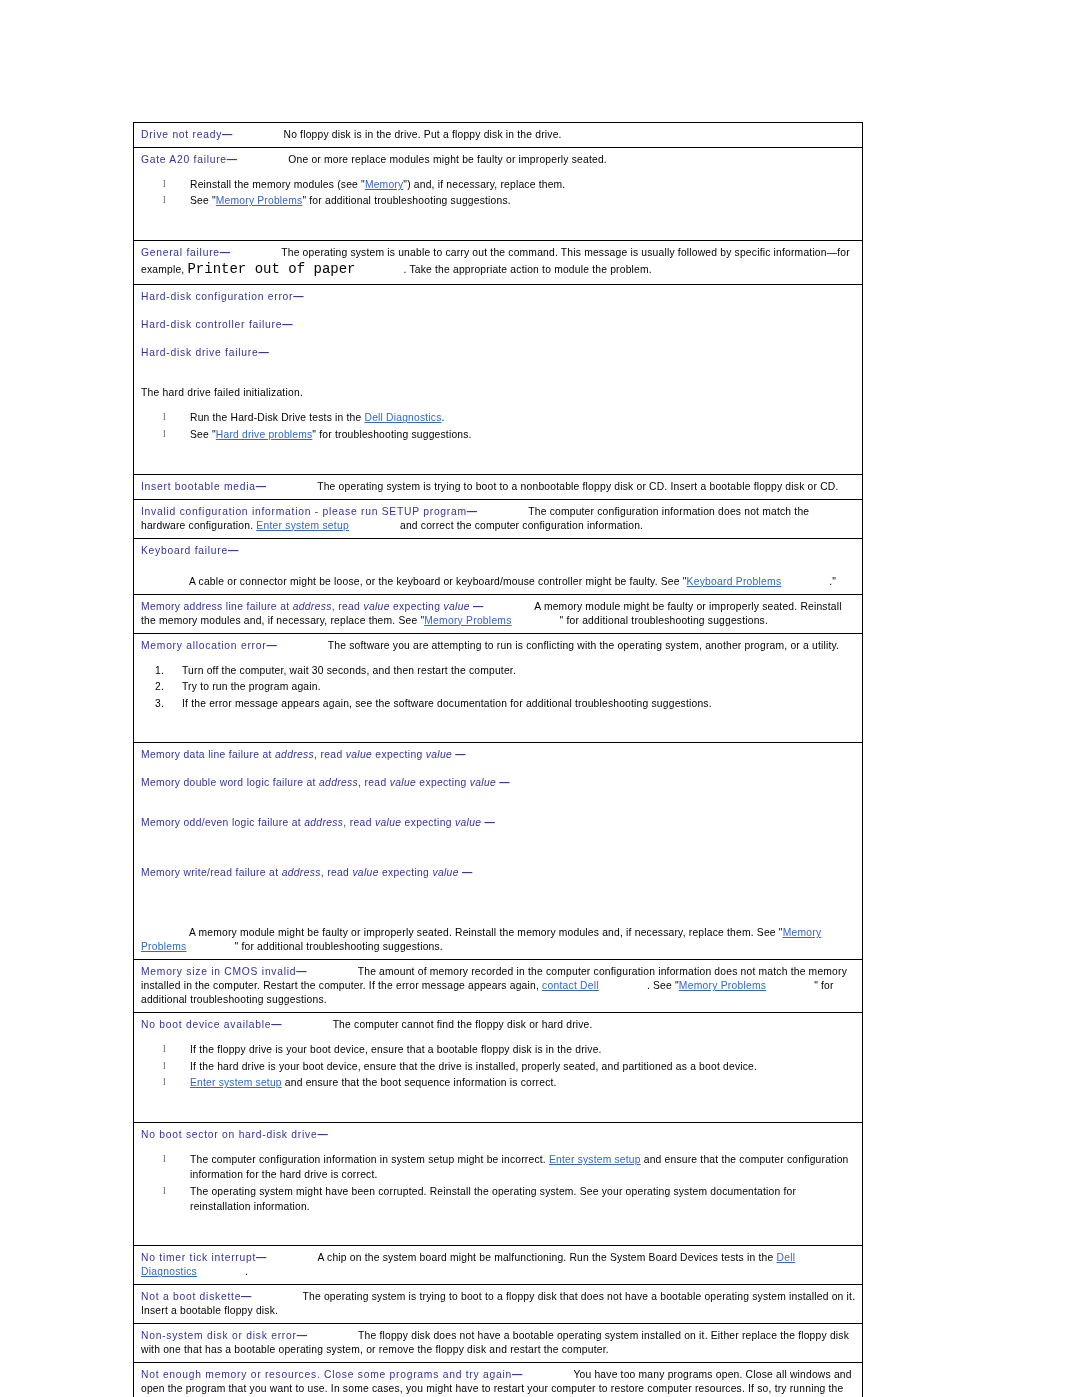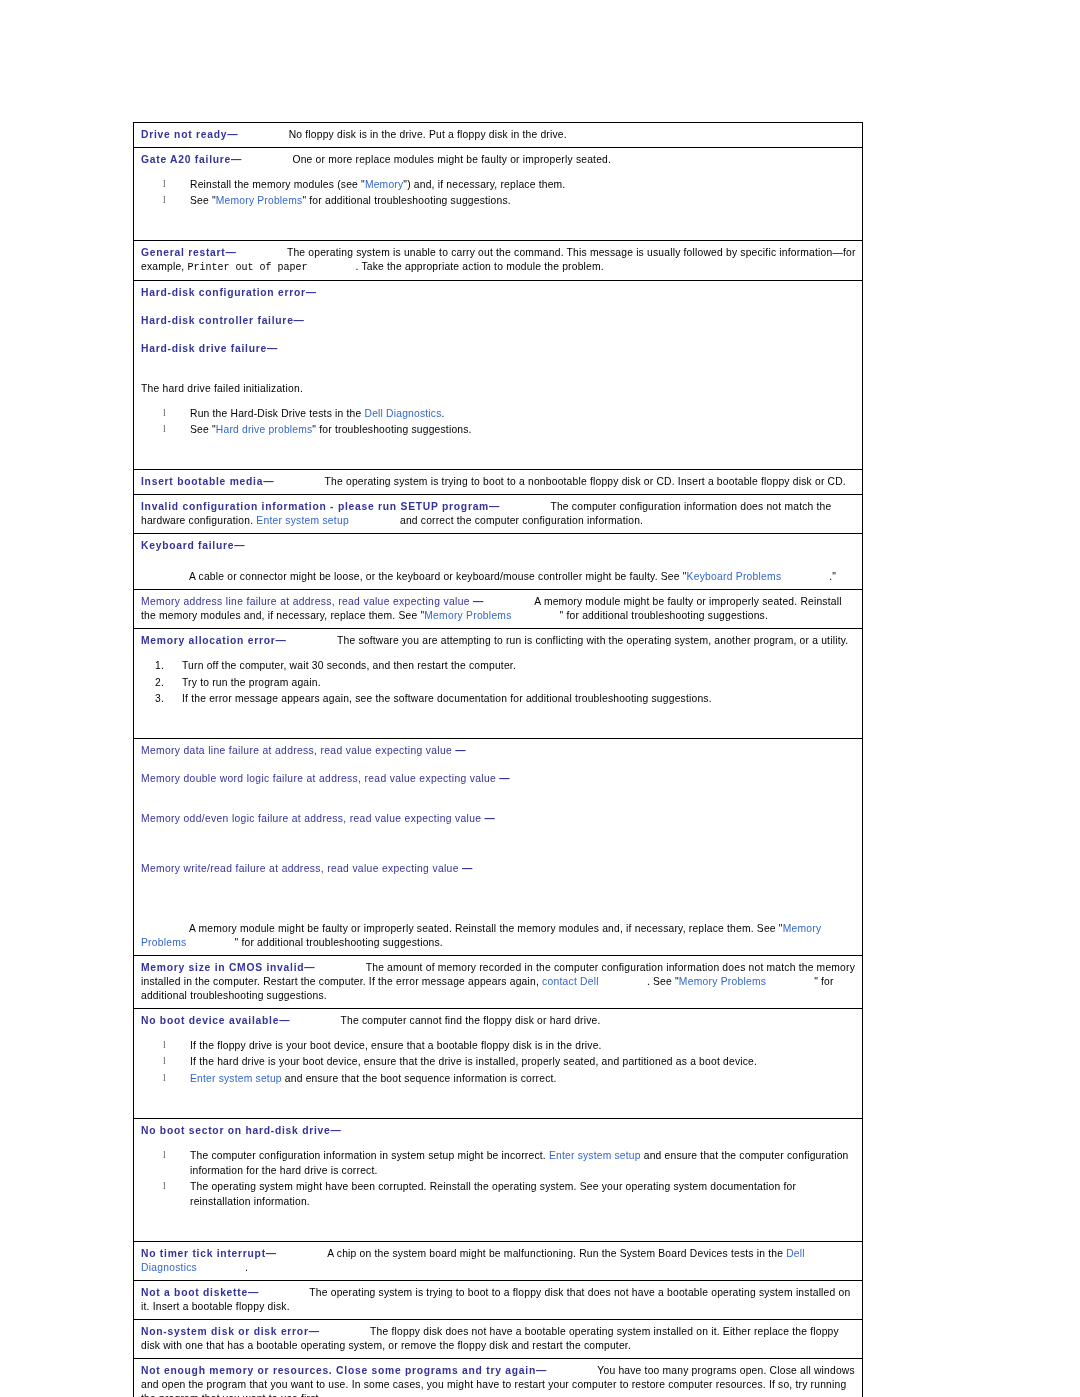--- a/index.html
+++ b/index.html
@@ -33,46 +33,47 @@
     padding: 5px 6px 5px 7px;
     vertical-align: top;
     font-size: 10.3px;
     line-height: 1.36;
     letter-spacing: 0.25px;
     color: #000000;
   }
   .hd {
     color: #333399;
     letter-spacing: 0.75px;
-    font-weight: bold;
   }
   .hd-tight {
     color: #333399;
     letter-spacing: 0.35px;
   }
   .dash {
     color: #333399;
     font-weight: bold;
     letter-spacing: 0;
   }
   .body-txt {
     color: #000000;
     letter-spacing: 0.2px;
     padding-left: 48px;
   }
   a.lnk, .lnk {
     color: #3366cc;
+    text-decoration: underline;
     cursor: pointer;
   }
   .mono {
     font-family: "Liberation Mono", "DejaVu Sans Mono", monospace;
-    font-size: 10px;
+    font-size: 14px;
     letter-spacing: 0;
   }
   .ital {
+    font-style: italic;
   }
   ul.bl {
     list-style: none;
     margin: 11px 0 9px 0;
     padding: 0 0 0 22px;
   }
   ul.bl li {
     position: relative;
     padding-left: 27px;
     margin: 0 0 1.5px 0;
@@ -134,21 +135,21 @@
           <ul class="bl">
             <li><span class="bullet">l</span><span>Reinstall the memory modules (see "</span><span class="lnk">Memory</span><span>") and, if necessary, replace them.</span></li>
             <li><span class="bullet">l</span><span>See "</span><span class="lnk">Memory Problems</span><span>" for additional troubleshooting suggestions.</span></li>
           </ul>
           <div class="spacer-sm"></div>
         </td>
       </tr>
 
       <tr>
         <td class="cell">
-          <p class="para"><span class="hd">General restart</span><span class="dash">—</span> <span class="body-txt">The operating system is unable to carry out the command. This message is usually followed by specific information—for example, </span><span class="mono">Printer out of paper</span><span class="body-txt">. Take the appropriate action to module the problem.</span></p>
+          <p class="para"><span class="hd">General failure</span><span class="dash">—</span> <span class="body-txt">The operating system is unable to carry out the command. This message is usually followed by specific information—for example, </span><span class="mono">Printer out of paper</span><span class="body-txt">. Take the appropriate action to module the problem.</span></p>
         </td>
       </tr>
 
       <tr>
         <td class="cell">
           <p class="para"><span class="hd">Hard-disk configuration error</span><span class="dash">—</span></p>
           <p class="para para-gap"><span class="hd">Hard-disk controller failure</span><span class="dash">—</span></p>
           <p class="para para-gap"><span class="hd">Hard-disk drive failure</span><span class="dash">—</span></p>
           <div class="spacer-md"></div>
           <p class="para">The hard drive failed initialization.</p>

